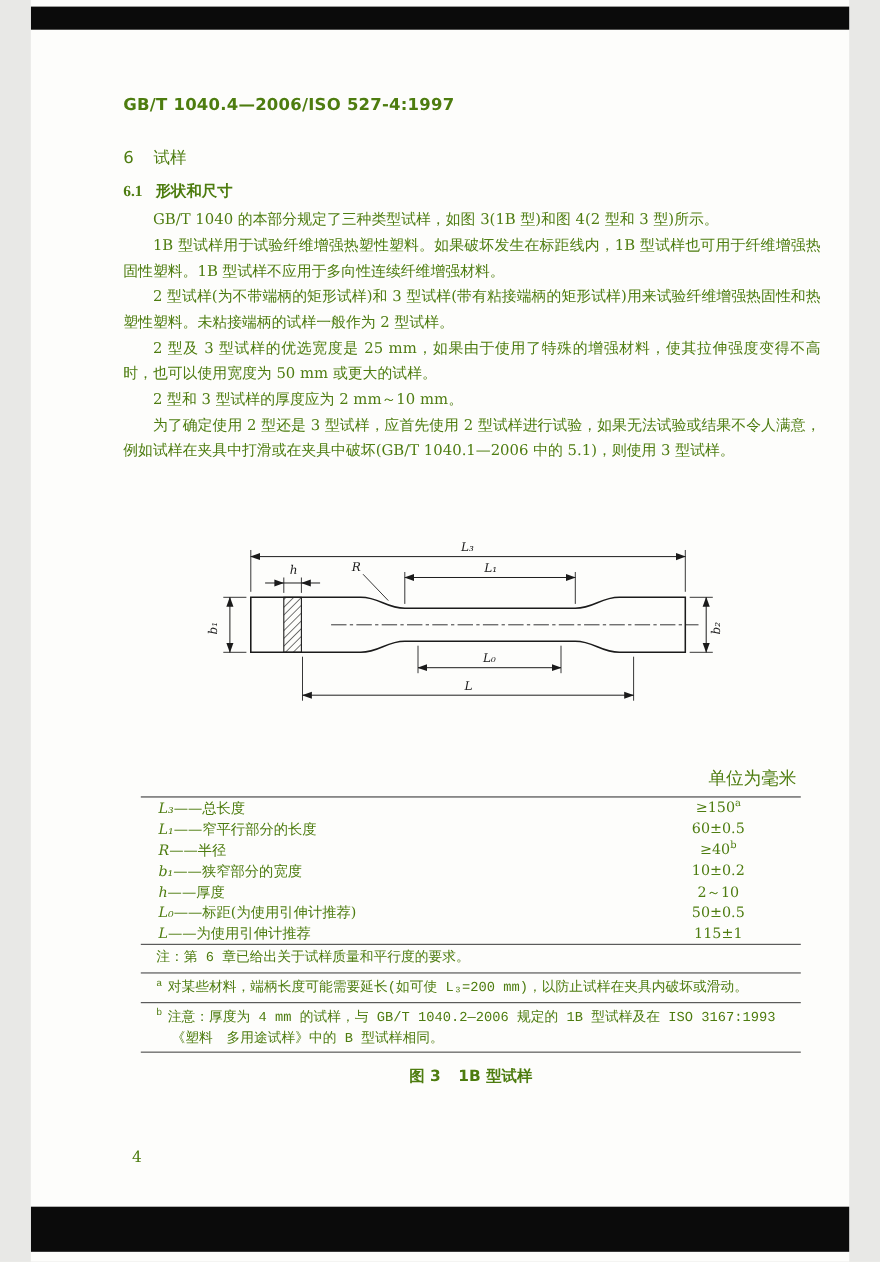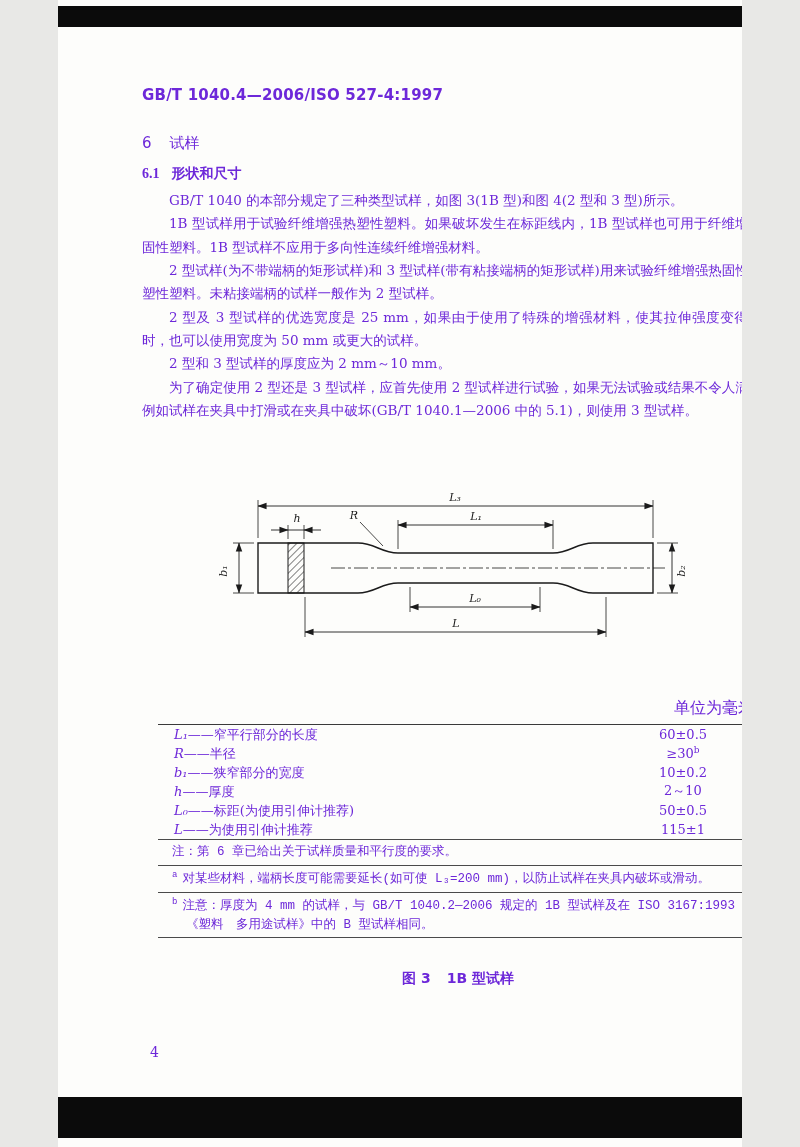--- a/index.html
+++ b/index.html
@@ -1,18 +1,18 @@
 <!DOCTYPE html>
 <html><head>
 <meta charset="utf-8">
 <style>
   html,body { margin:0; padding:0; background:#e8e8e6; }
   .page {
-    position:relative; width:684px; height:1147px; margin:0 auto;
-    background:#fdfdfb; color:#6d28d9; overflow:hidden;
+    position:relative; width:744px; height:1147px; margin:0 auto;
+    background:#fdfdfb; color:#4d7c0f; overflow:hidden;
     font-family:"DejaVu Serif", serif;
   }
   .scan-bar { position:absolute; left:0; width:800px; background:#0b0b0b; }
   .bar-top { top:6px; height:21px; }
   .bar-bottom { top:1097px; height:41px; }
 
   .doc-header {
     position:absolute; left:84px; top:86px;
     font-family:"DejaVu Sans", sans-serif; font-weight:bold; font-size:15px;
     letter-spacing:0.2px;
@@ -141,26 +141,30 @@
       <line x1="393" y1="119" x2="393" y2="159" stroke="#1b1b1b" stroke-width="0.8"></line>
       <line x1="92" y1="154" x2="393" y2="154" stroke="#1b1b1b" stroke-width="0.9" marker-start="url(#arr)" marker-end="url(#arr)"></line>
       <text class="dim-label" x="243" y="149" text-anchor="middle">L</text>
     </svg>
   </div>
 
   <div class="table-block">
     <div class="unit-note">单位为毫米</div>
     <div class="dim-table">
       <div class="t-row">
+        <span class="t-label"><span class="sym">L₃</span><span>——总长度</span></span>
+        <span class="t-val"><span>≥150</span><sup>a</sup></span>
+      </div>
+      <div class="t-row">
         <span class="t-label"><span class="sym">L₁</span><span>——窄平行部分的长度</span></span>
         <span class="t-val"><span>60±0.5</span><sup></sup></span>
       </div>
       <div class="t-row">
         <span class="t-label"><span class="sym">R</span><span>——半径</span></span>
-        <span class="t-val"><span>≥30</span><sup>b</sup></span>
+        <span class="t-val"><span>≥40</span><sup>b</sup></span>
       </div>
       <div class="t-row">
         <span class="t-label"><span class="sym">b₁</span><span>——狭窄部分的宽度</span></span>
         <span class="t-val"><span>10±0.2</span><sup></sup></span>
       </div>
       <div class="t-row">
         <span class="t-label"><span class="sym">h</span><span>——厚度</span></span>
         <span class="t-val"><span>2～10</span><sup></sup></span>
       </div>
       <div class="t-row">

